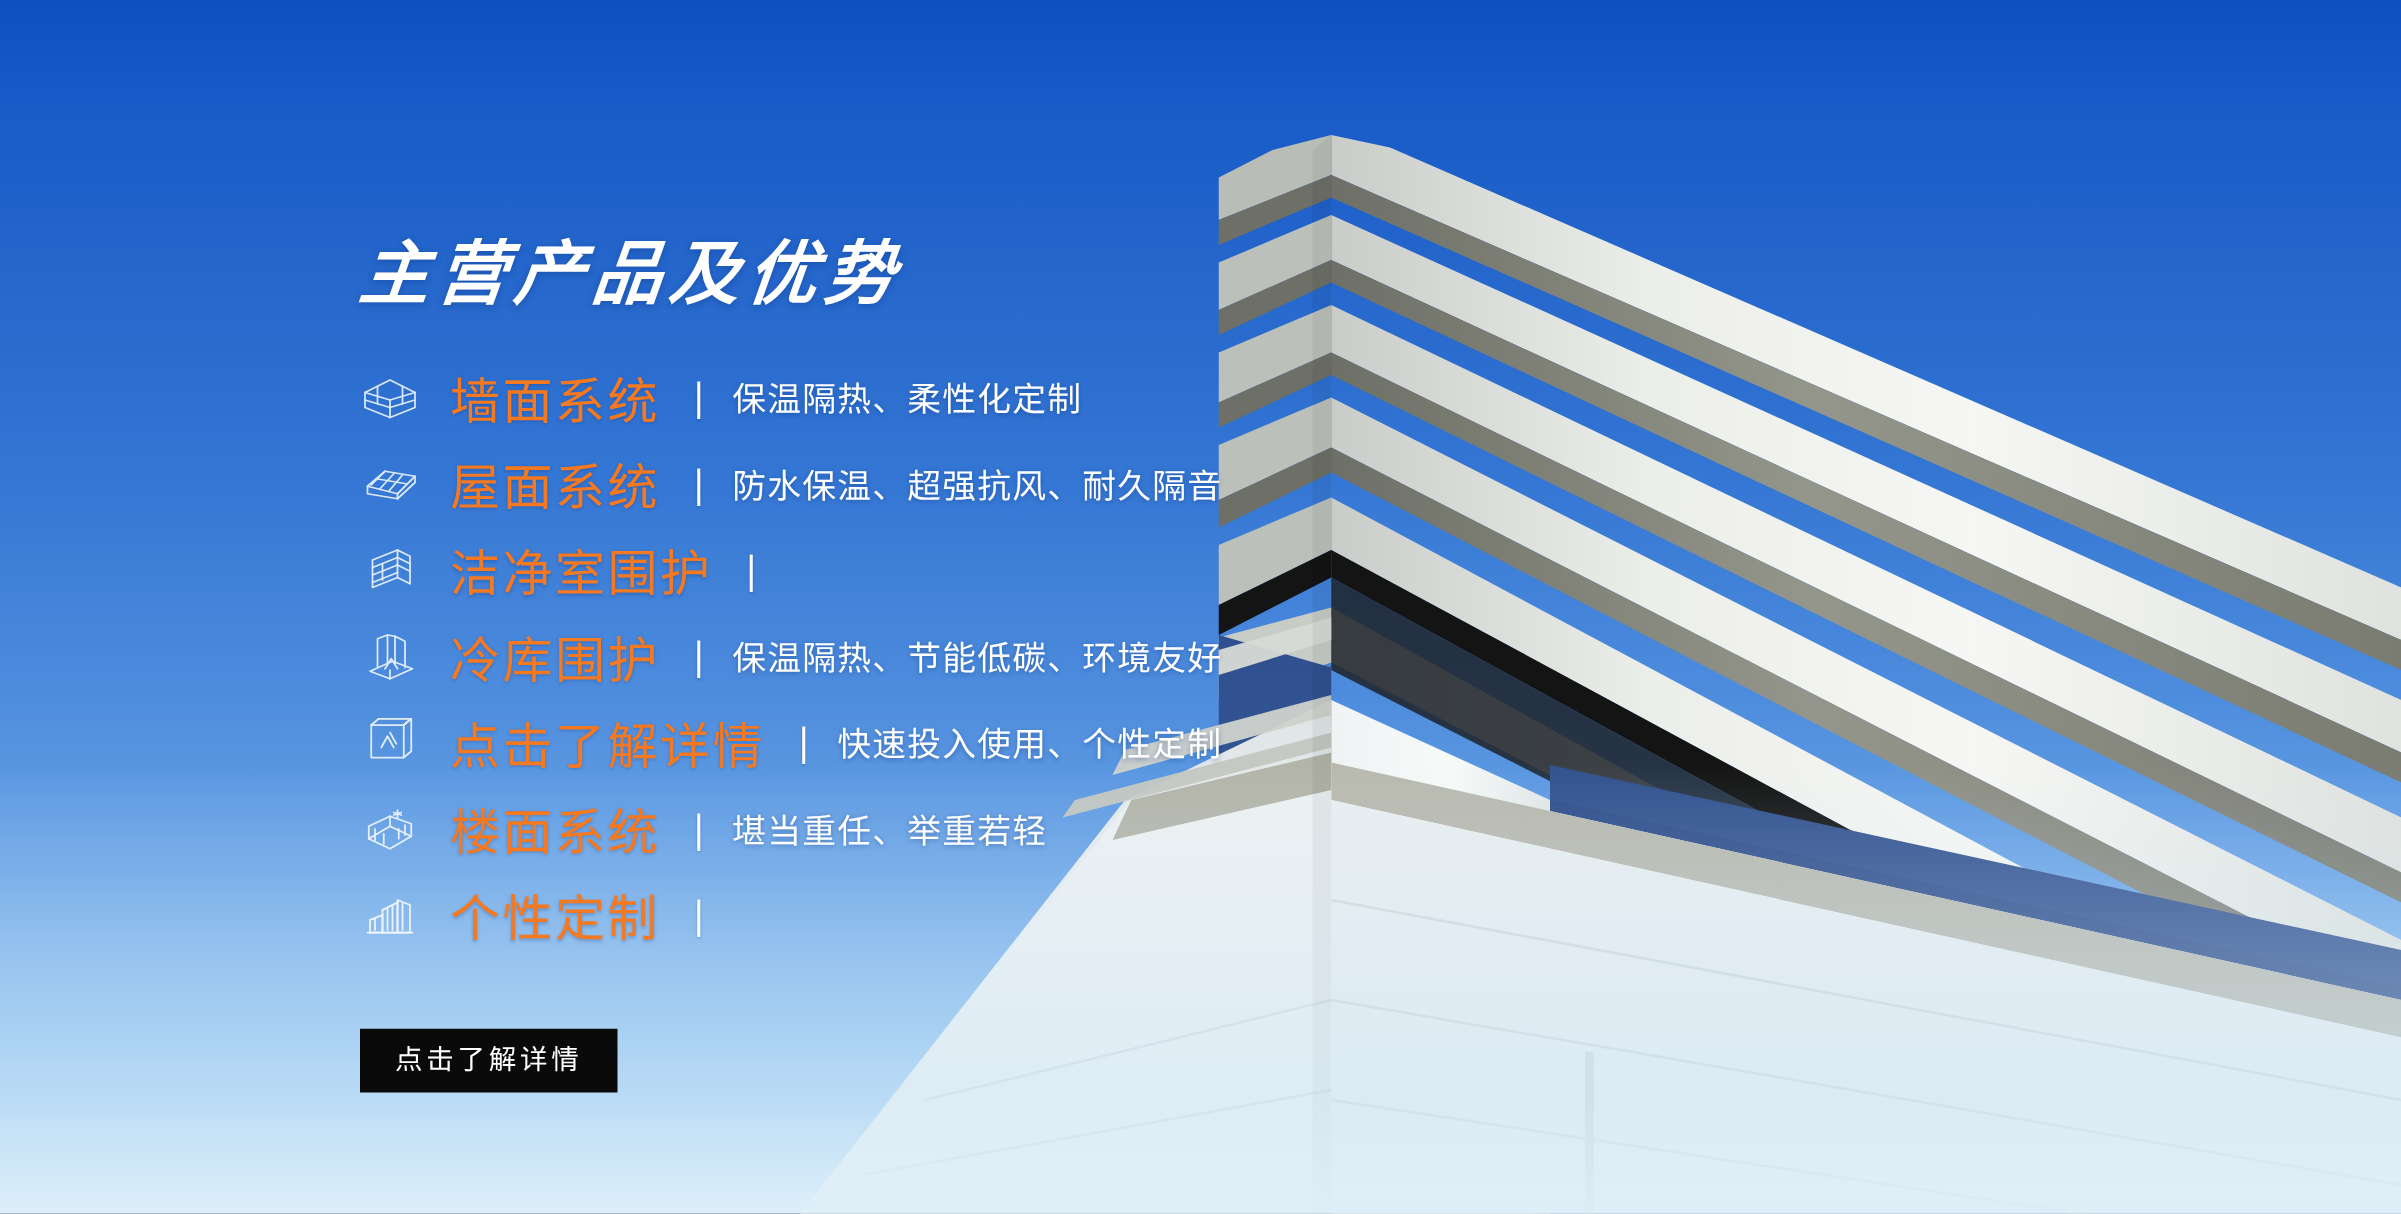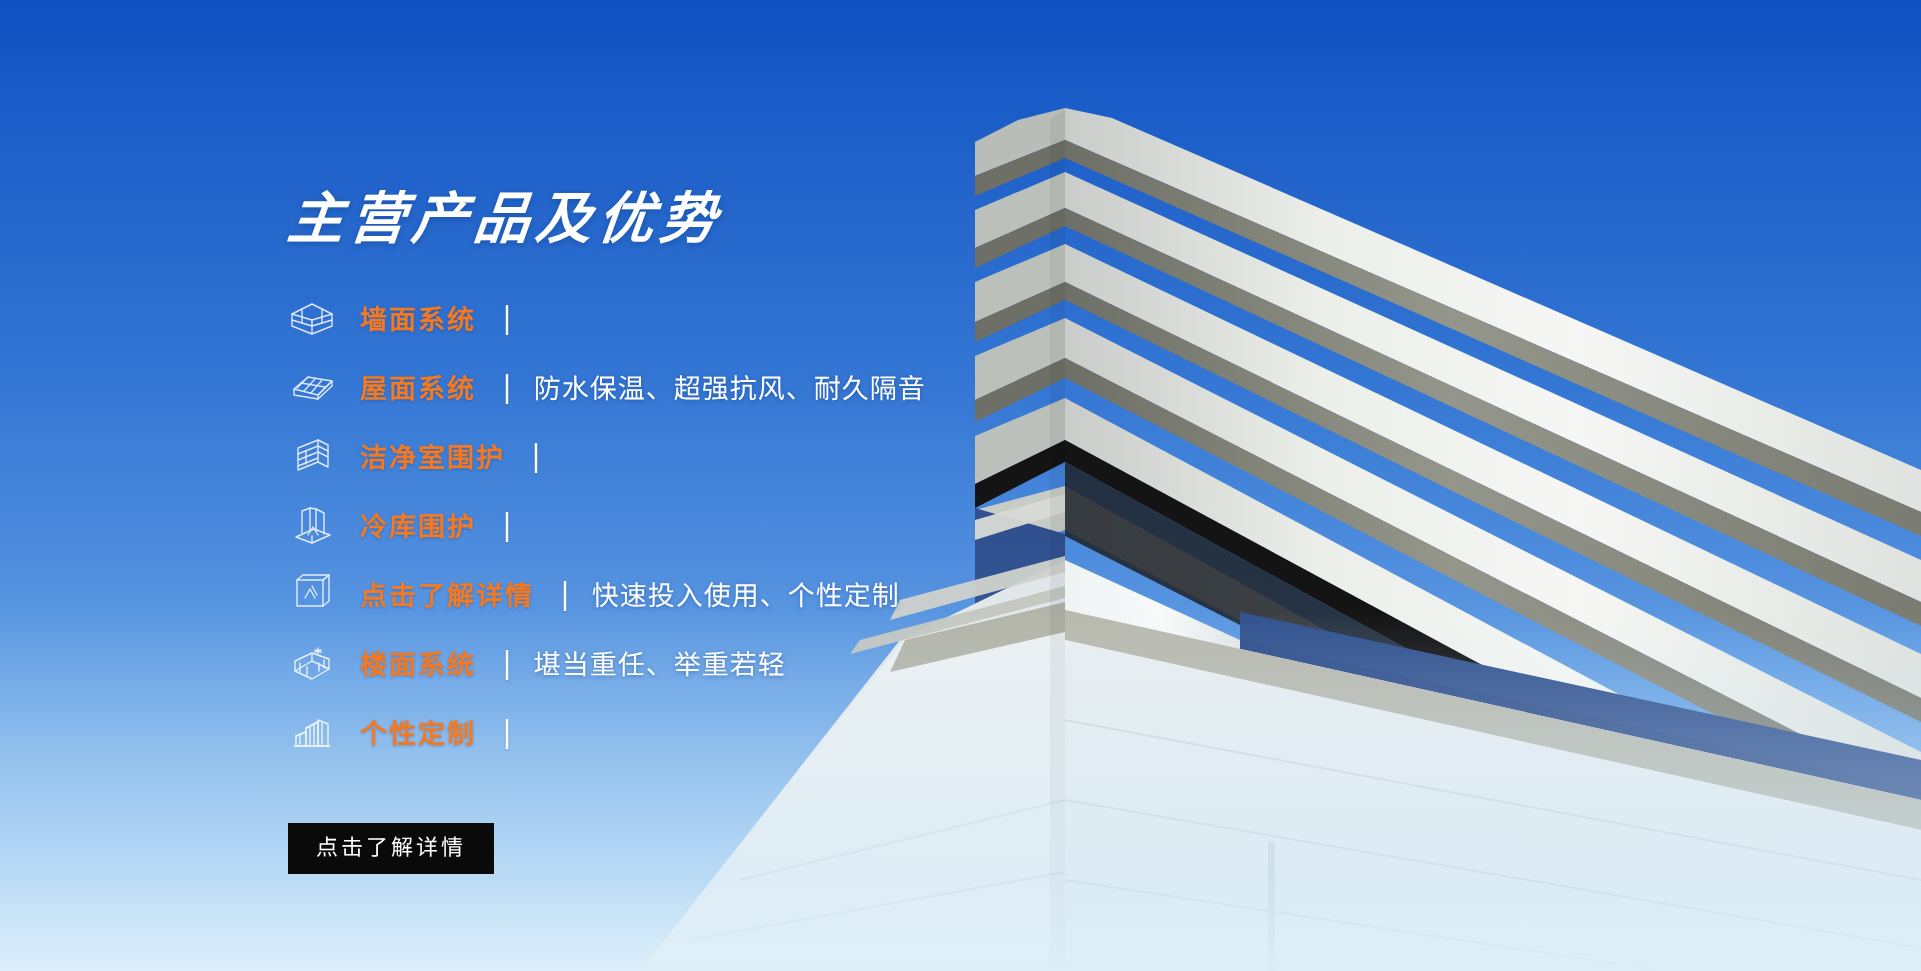--- a/index.html
+++ b/index.html
@@ -86,22 +86,22 @@
     flex: 0 0 48px;
     width: 48px;
     height: 44px;
     margin-right: 24px;
     opacity: 0.92;
   }
   .feature-icon svg { display: block; width: 100%; height: 100%; }
 
   .feature-name {
     color: #f47920;
-    font-size: 27px;
-    font-weight: bold;
+    font-size: 40px;
+    font-weight: normal;
     letter-spacing: 2px;
     white-space: nowrap;
     text-shadow: 0 1px 3px rgba(0, 40, 110, 0.28);
   }
 
   .feature-sep {
     color: #ffffff;
     font-size: 26px;
     font-weight: bold;
     margin: 0 16px 0 20px;
@@ -260,20 +260,21 @@
             <path d="M4 18 L24 8 L44 18 L44 30 L24 38 L4 30 Z"></path>
             <path d="M4 18 L24 24 L44 18"></path>
             <path d="M24 24 L24 38"></path>
             <path d="M4 24 L24 30 L44 24"></path>
             <path d="M14 13 L14 27"></path>
             <path d="M34 13 L34 27"></path>
           </svg>
         </span>
         <span class="feature-name">墙面系统</span>
         <span class="feature-sep">❙</span>
+        <span class="feature-desc">保温隔热、柔性化定制</span>
       </li>
 
       <li class="feature-row">
         <span class="feature-icon">
           <svg viewBox="0 0 48 44" fill="none" stroke="#ffffff" stroke-width="1.4" stroke-linejoin="round" stroke-linecap="round" opacity="0.9">
             <path d="M6 24 L20 12 L44 16 L30 30 Z"></path>
             <path d="M6 24 L6 30 L30 34 L30 30"></path>
             <path d="M30 30 L44 16 L44 21 L30 34"></path>
             <path d="M13 18 L37 22"></path>
             <path d="M20 12 L9 23"></path>
@@ -309,20 +310,21 @@
             <path d="M8 34 L24 40 L42 32 L26 26 Z"></path>
             <path d="M14 30 L14 8 L22 5 L22 28"></path>
             <path d="M28 28 L28 6 L36 10 L36 31"></path>
             <path d="M22 5 L28 6"></path>
             <path d="M24 40 L24 33"></path>
             <path d="M20 32 L25 24 L30 32"></path>
           </svg>
         </span>
         <span class="feature-name">冷库围护</span>
         <span class="feature-sep">❙</span>
+        <span class="feature-desc">保温隔热、节能低碳、环境友好</span>
       </li>
 
       <li class="feature-row">
         <span class="feature-icon">
           <svg viewBox="0 0 48 44" fill="none" stroke="#ffffff" stroke-width="1.4" stroke-linejoin="round" stroke-linecap="round" opacity="0.9">
             <rect x="9" y="8" width="26" height="26"></rect>
             <path d="M9 8 L15 3 L41 3 L35 8"></path>
             <path d="M35 8 L41 3 L41 29 L35 34"></path>
             <path d="M17 26 L22 17 L27 26"></path>
             <path d="M24 14 L29 23"></path>

